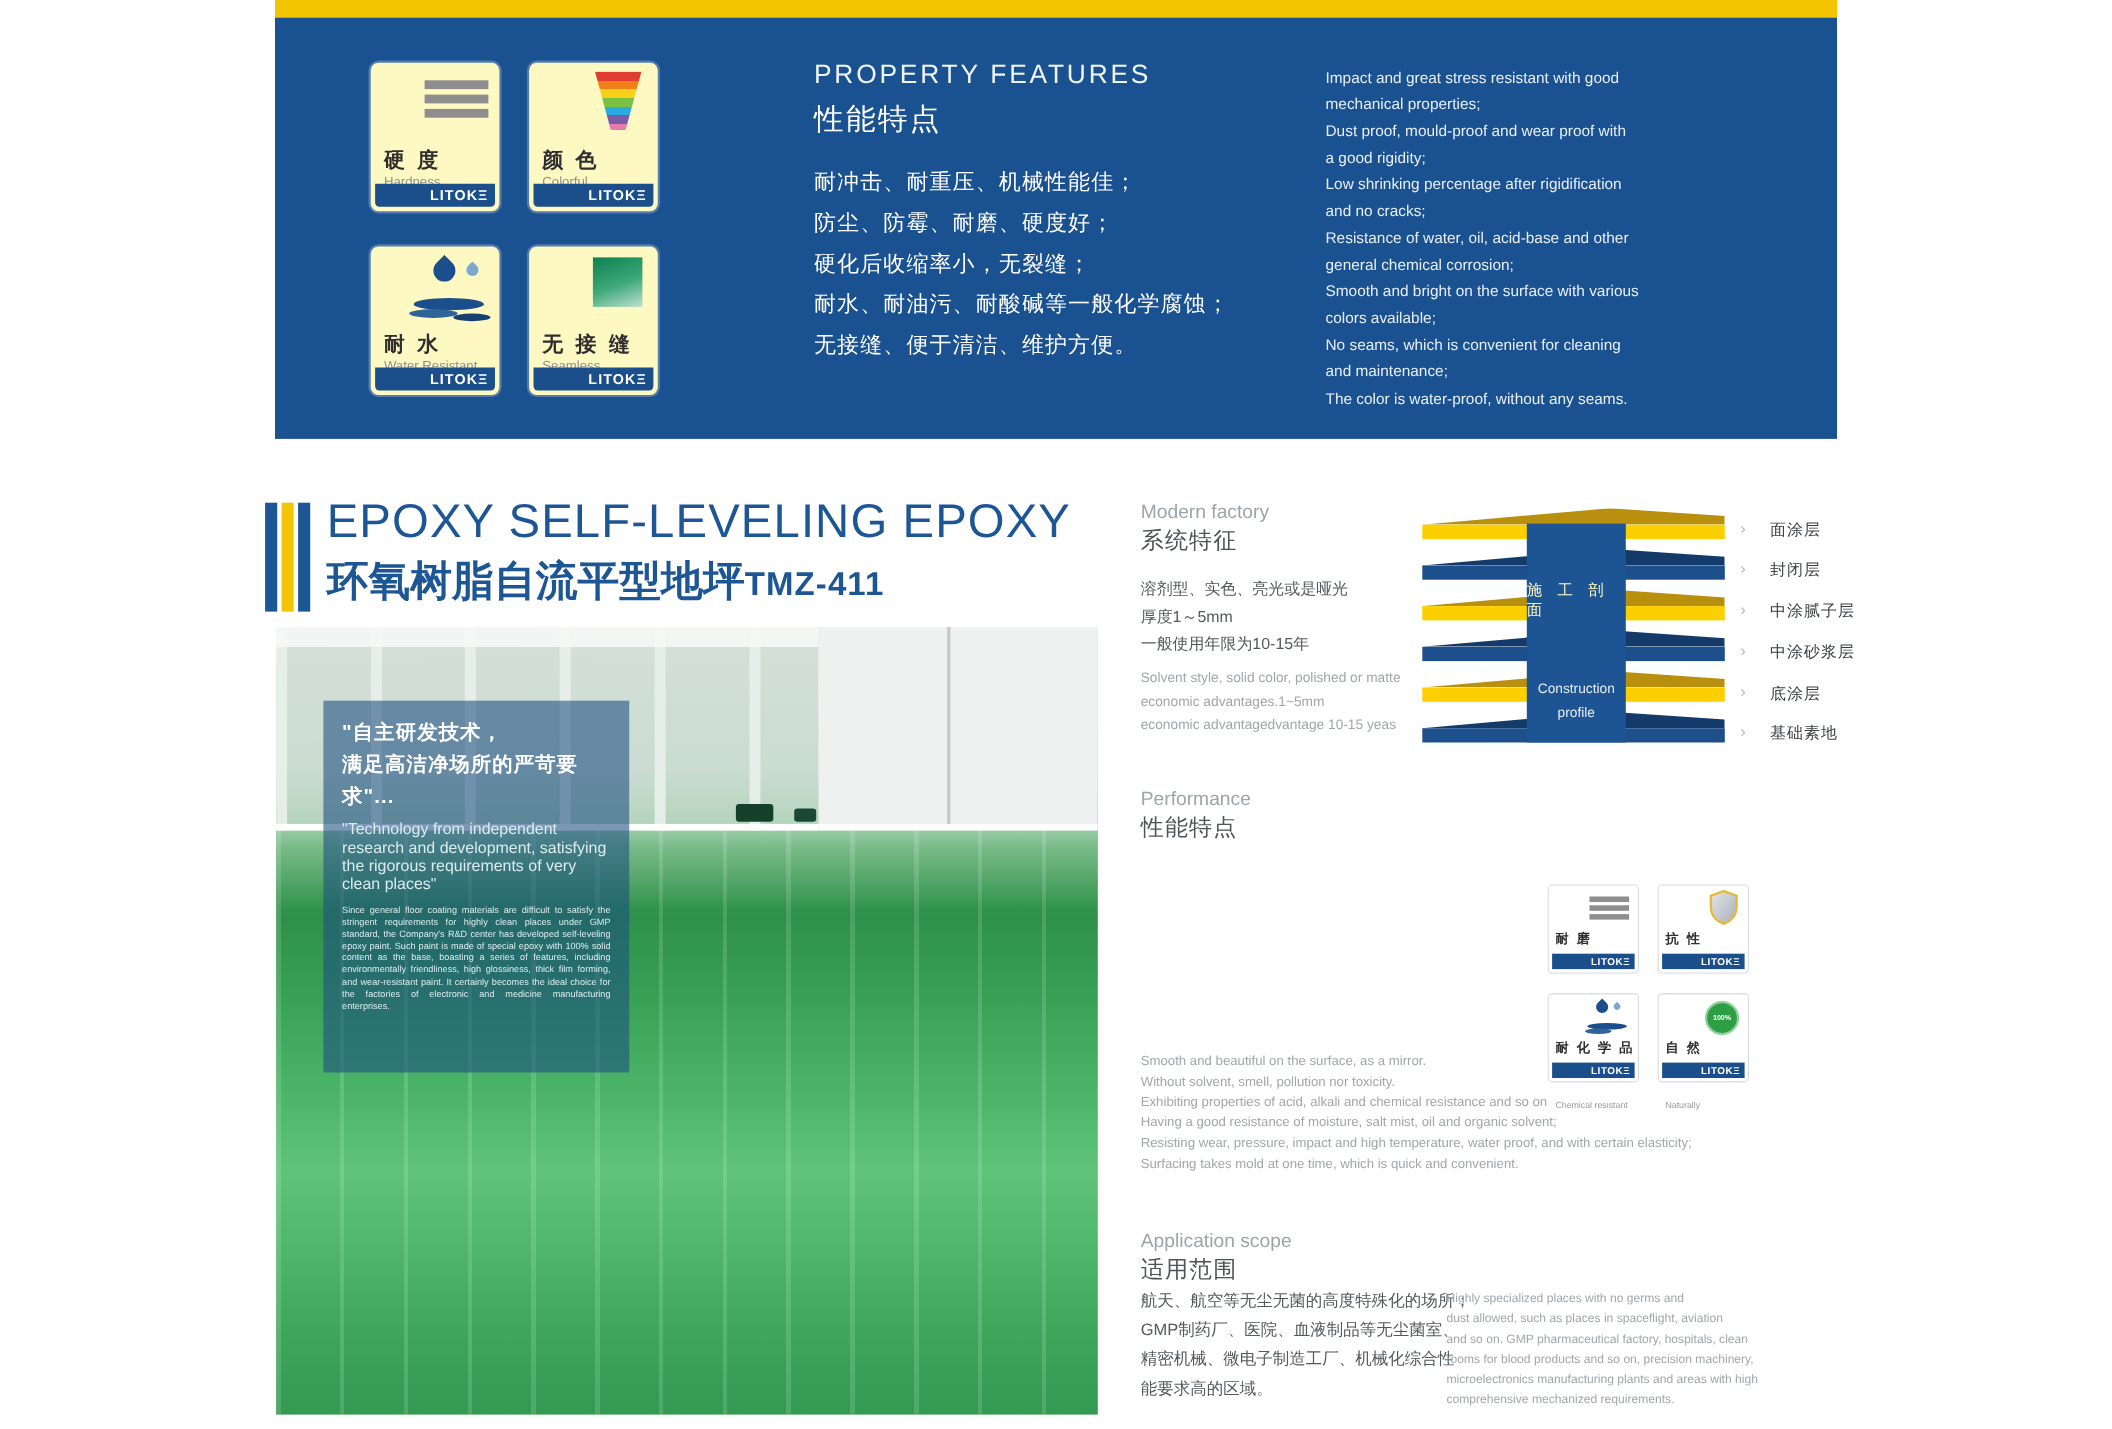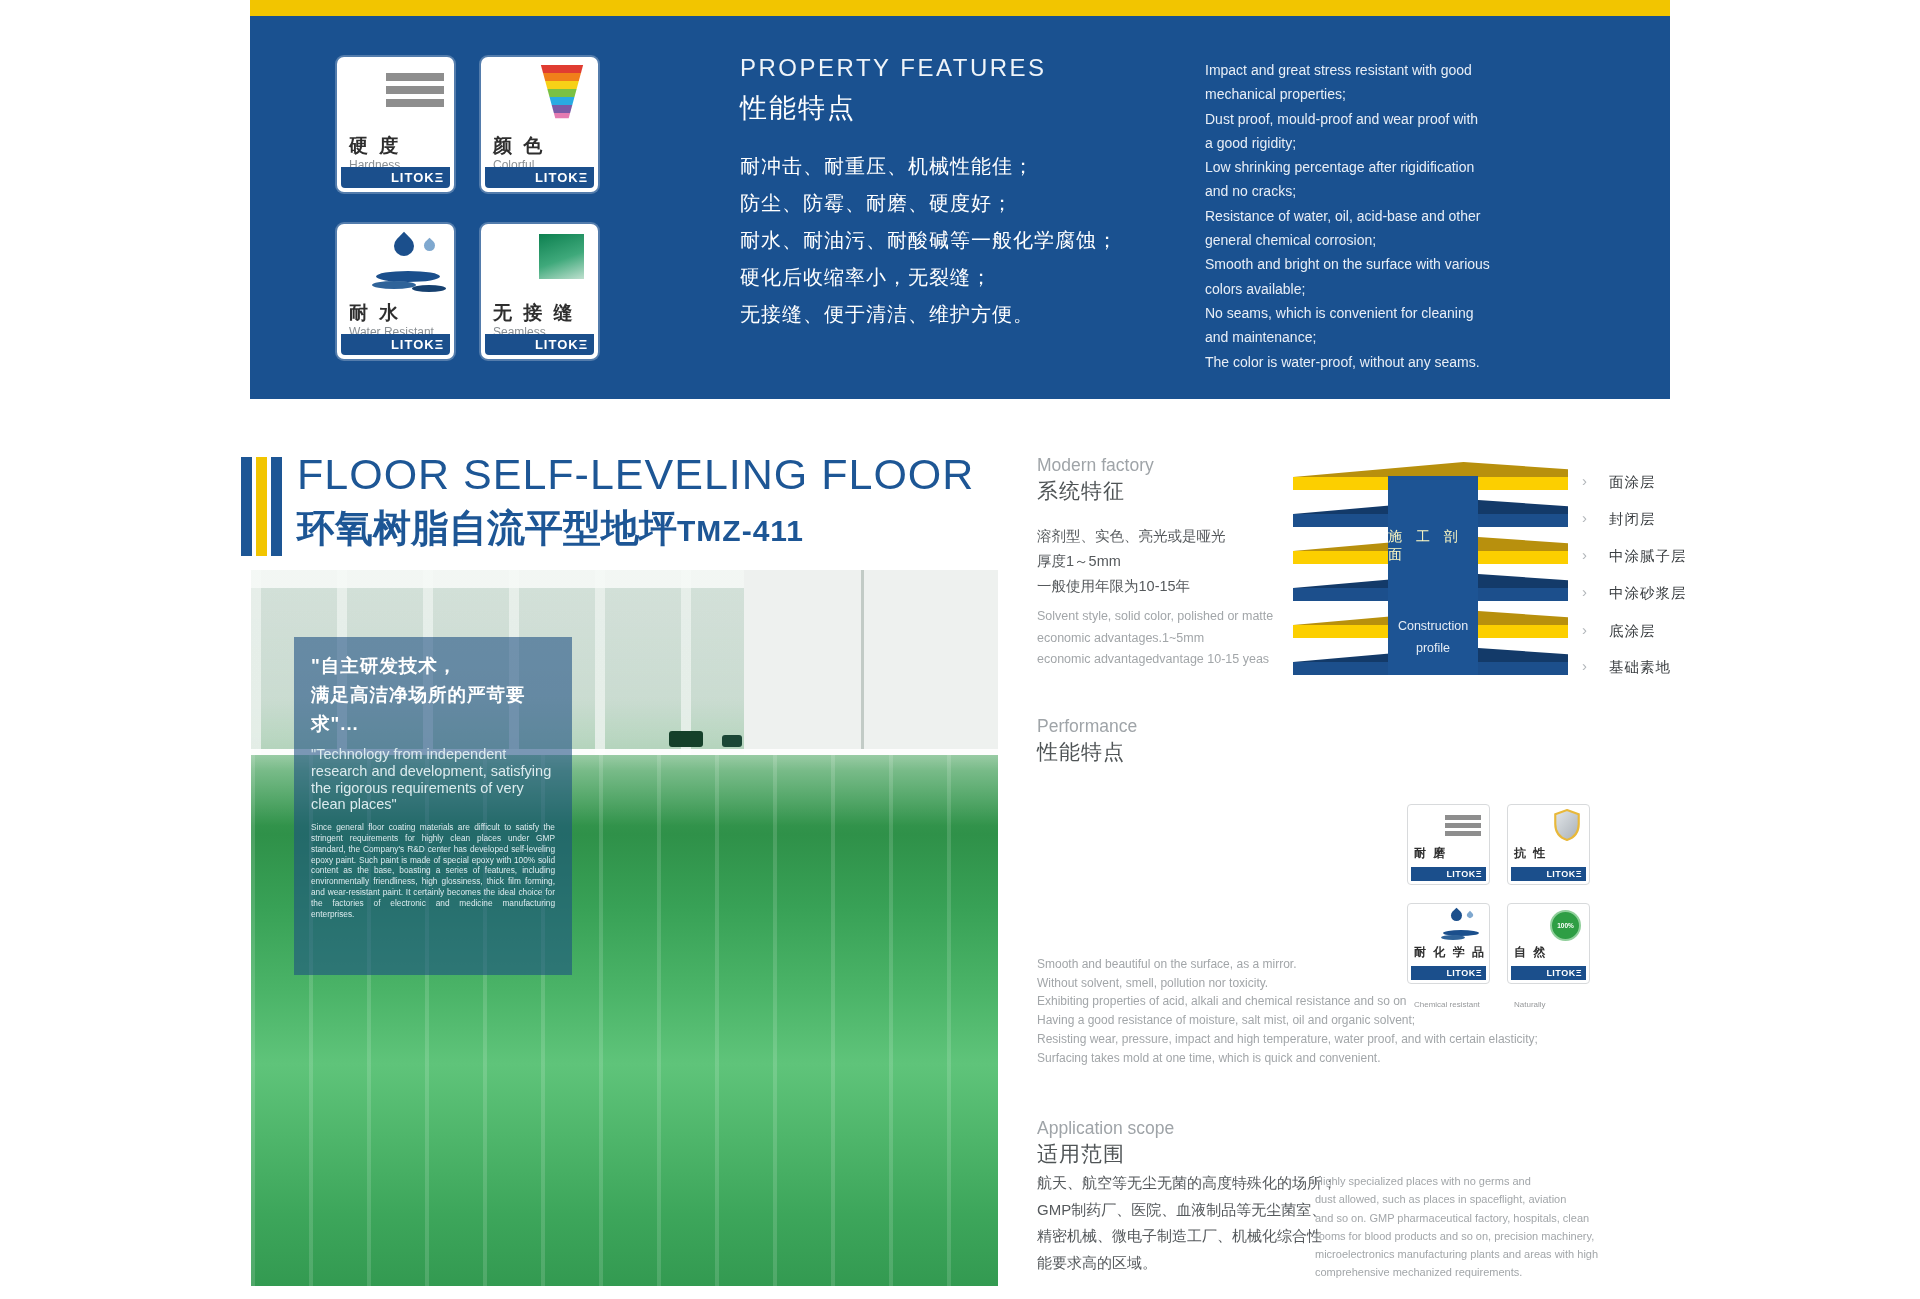--- a/index.html
+++ b/index.html
@@ -1,21 +1,21 @@
 <!DOCTYPE html>
 <html><head>
 <meta charset="utf-8">
 <style>
   html,body{margin:0;padding:0;background:#fff;}
   .page{position:relative;width:1920px;height:1299px;background:#fff;overflow:hidden;
         font-family:"Liberation Sans","DejaVu Sans",sans-serif;}
   
   .topbar{position:absolute;left:250px;top:0;width:1420px;height:16px;background:#F2C500;}
   .banner{position:absolute;left:250px;top:16px;width:1420px;height:383px;background:#1A5190;}
-  .bcard{position:absolute;width:117px;height:135px;background:#ffffff;border-radius:7px;box-shadow:0 0 0 2px rgba(255,255,255,.25);}
+  .bcard{position:absolute;width:117px;height:135px;background:#fef9c3;border-radius:7px;box-shadow:0 0 0 2px rgba(255,255,255,.25);}
   .bcard .bzh{position:absolute;left:12px;top:76px;font-size:19px;font-weight:bold;color:#2E2E2E;letter-spacing:3px;white-space:nowrap;}
   .bcard .ben{position:absolute;left:12px;top:101px;font-size:12px;color:#8A8F93;white-space:nowrap;}
   .litoke-bar{position:absolute;left:4px;right:4px;bottom:4px;height:21px;background:#1B4F8C;color:#fff;
               font-size:13px;font-weight:bold;letter-spacing:1px;text-align:right;line-height:21px;padding-right:6px;border-radius:0 0 4px 4px;}
   .bars-ico{position:absolute;right:10px;top:16px;}
   .bars-ico i{display:block;width:58px;height:8px;background:#8E8E8E;margin-bottom:5px;}
   .cone-ico{position:absolute;right:12px;top:8px;width:48px;height:56px;
       clip-path:polygon(6% 0,94% 0,64% 95%,36% 95%);
       background:linear-gradient(180deg,#E03C31 0 15%,#F07F1A 15% 29%,#F7D117 29% 43%,#7AC143 43% 57%,#29ABE2 57% 71%,#7B5AA6 71% 85%,#E57BB1 85% 100%);}
   .dropw{position:absolute;right:8px;top:10px;width:74px;height:60px;}
@@ -139,22 +139,22 @@
       <div class="ben">Seamless</div>
       <div class="litoke-bar">LITOKΞ</div>
     </div>
 
     <div class="b-head-en">PROPERTY FEATURES</div>
     <div class="b-head-zh">性能特点</div>
 
     <div class="b-zhlist">
       <div>耐冲击、耐重压、机械性能佳；</div>
       <div>防尘、防霉、耐磨、硬度好；</div>
+      <div>硬化后收缩率小，无裂缝；</div>
       <div>耐水、耐油污、耐酸碱等一般化学腐蚀；</div>
-      <div>硬化后收缩率小，无裂缝；</div>
       <div>无接缝、便于清洁、维护方便。</div>
     </div>
 
     <div class="b-enlist">
       <div>Impact and great stress resistant with good</div>
       <div>mechanical properties;</div>
       <div>Dust proof, mould-proof and wear proof with</div>
       <div>a good rigidity;</div>
       <div>Low shrinking percentage after rigidification</div>
       <div>and no cracks;</div>
@@ -164,21 +164,21 @@
       <div>colors available;</div>
       <div>No seams, which is convenient for cleaning</div>
       <div>and maintenance;</div>
       <div>The color is water-proof, without any seams.</div>
     </div>
   </section>
 
   <div class="tbars">
     <i class="tb-blue"></i><i class="tb-yellow"></i><i class="tb-blue"></i>
   </div>
-  <h1 class="t-en" style="margin:0;font-weight:400;">FLOOR SELF-LEVELING FLOOR</h1>
+  <h1 class="t-en" style="margin:0;font-weight:400;">EPOXY SELF-LEVELING EPOXY</h1>
   <h2 class="t-zh" style="margin:0;">
     <span>环氧树脂自流平型地坪</span><span class="model">TMZ-411</span>
   </h2>
 
   <figure class="photo" style="margin:0;">
     <div class="ph-windows"></div>
     <div class="ph-wallr">
         <i></i>
       </div>
     <div class="ph-obj1"></div>

